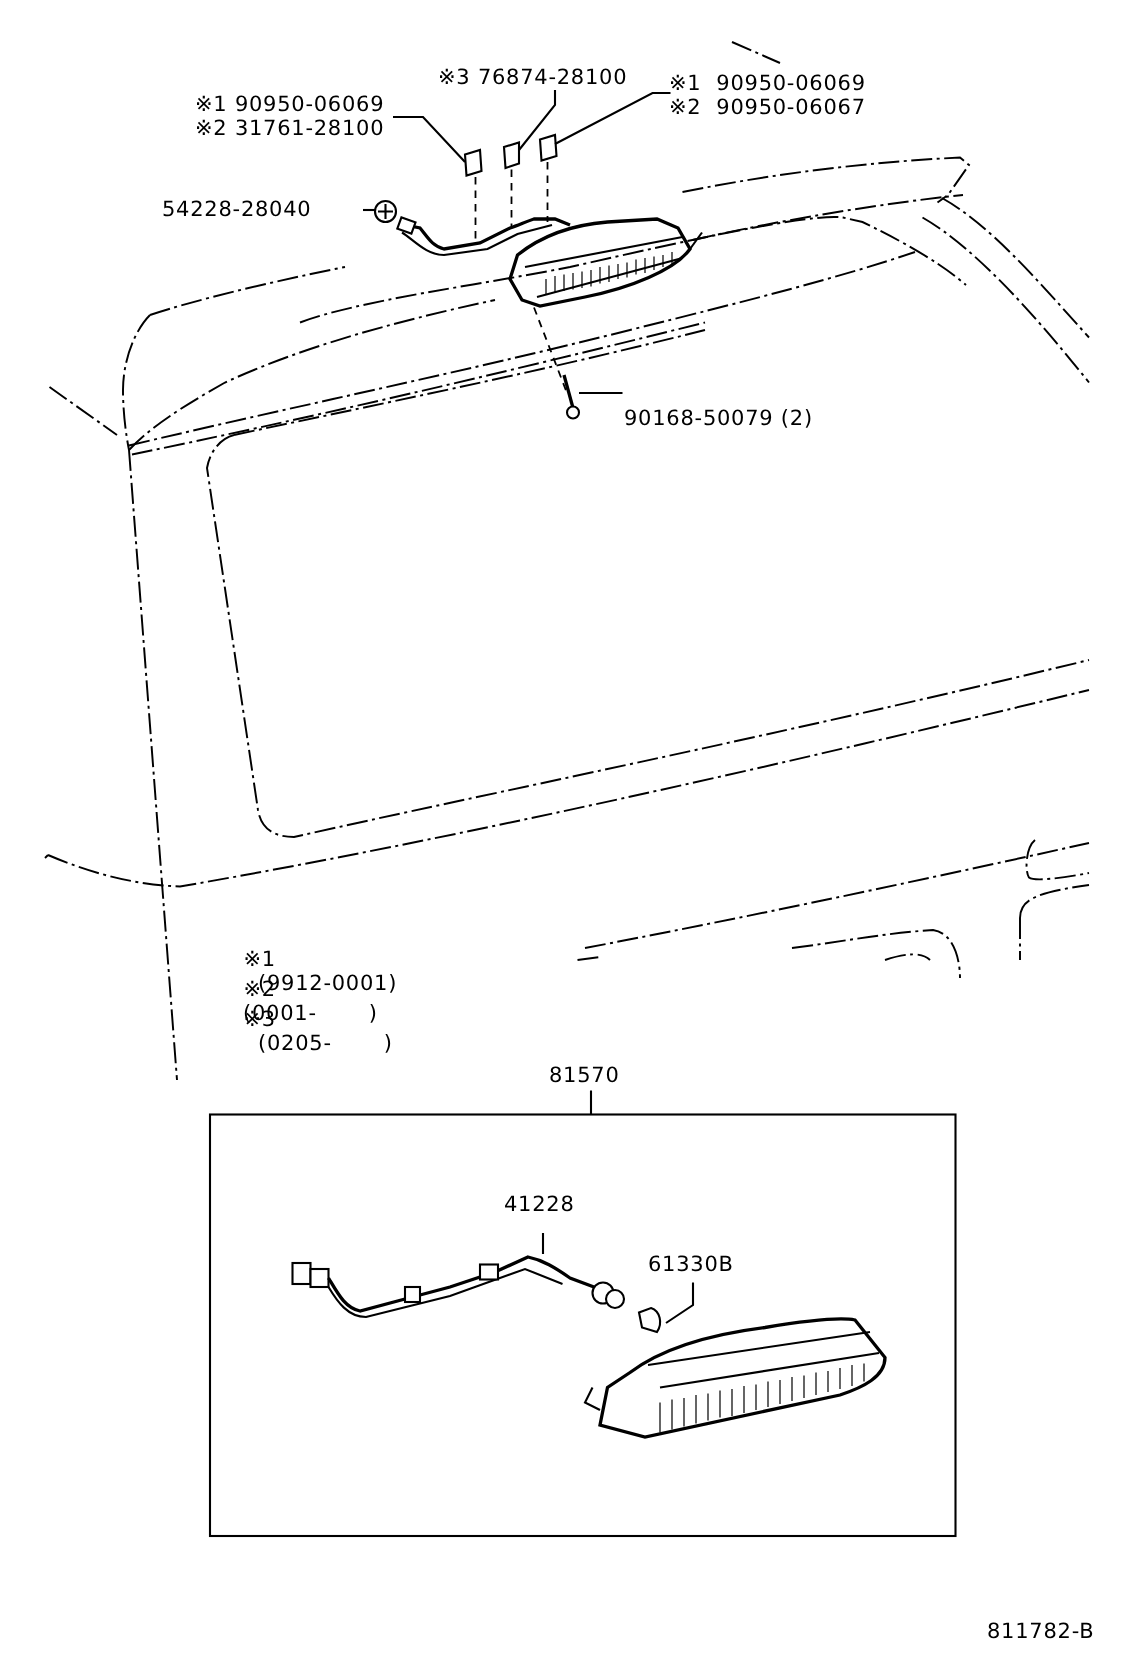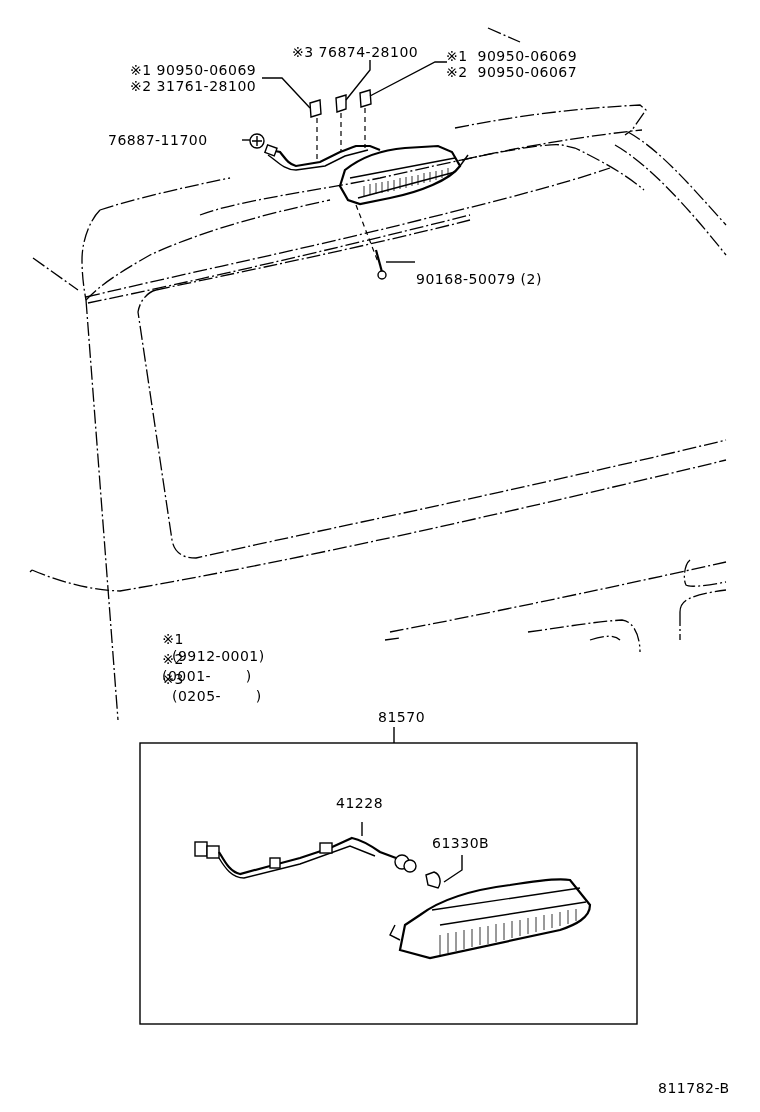--- a/index.html
+++ b/index.html
@@ -119,35 +119,35 @@
       <path d="M440 935 L440 955 M448 933 L448 953 M456 932 L456 951 M464 930 L464 949 M472 929 L472 947 M480 927 L480 945 M488 926 L488 944 M496 924 L496 942 M504 923 L504 940 M512 921 L512 938 M520 920 L520 936 M528 918 L528 934 M536 917 L536 932 M544 915 L544 930 M552 914 L552 928 M560 912 L560 926 M568 910 L568 924 M576 909 L576 921"></path>
     </g>
   </g>
 </svg>
 
 <div class="lbl" style="left:130px; top:62px;">※1 90950-06069</div>
 <div class="lbl" style="left:130px; top:78px;">※2 31761-28100</div>
 <div class="lbl" style="left:292px; top:44px;">※3 76874-28100</div>
 <div class="lbl" style="left:446px; top:48px;">※1  90950-06069</div>
 <div class="lbl" style="left:446px; top:64px;text-align:right;">※2  90950-06067</div>
-<div class="lbl" style="left:108px; top:132px;">76887-11700</div>
+<div class="lbl" style="left:108px; top:132px;">54228-28040</div>
 <div class="lbl" style="left:416px; top:255px;margin-top:16px;">90168-50079 (2)</div>
 
 <div style="position:absolute; left:142px; top:610px;">
   <div style="position:absolute; left:0; top:0; white-space:pre;">
     <span class="lbl" style="position:relative;">※1</span>
     <span class="lbl" style="position:absolute; left:30px;">(9912-0001)</span>
   </div>
   <div style="position:absolute; left:0; top:20px; white-space:pre;">
     <span class="lbl" style="position:relative;">※2</span>
     <span class="lbl" style="position:absolute; left:20px;">(0001-       )</span>
   </div>
   <div style="position:absolute; left:0; top:40px; white-space:pre;">
     <span class="lbl" style="position:relative;">※3</span>
     <span class="lbl" style="position:absolute; left:30px;">(0205-       )</span>
   </div>
 </div>
 
-<div class="lbl" style="left:366px; top:709px;margin-left:12px;">81570</div>
+<div class="lbl" style="left:366px; top:709px;">81570</div>
 <div class="lbl" style="left:336px; top:795px;">41228</div>
 <div class="lbl" style="left:432px; top:835px;">61330B</div>
 
 <div class="lbl" style="left:658px; top:1080px;">811782-B</div>
 
 </body></html>

